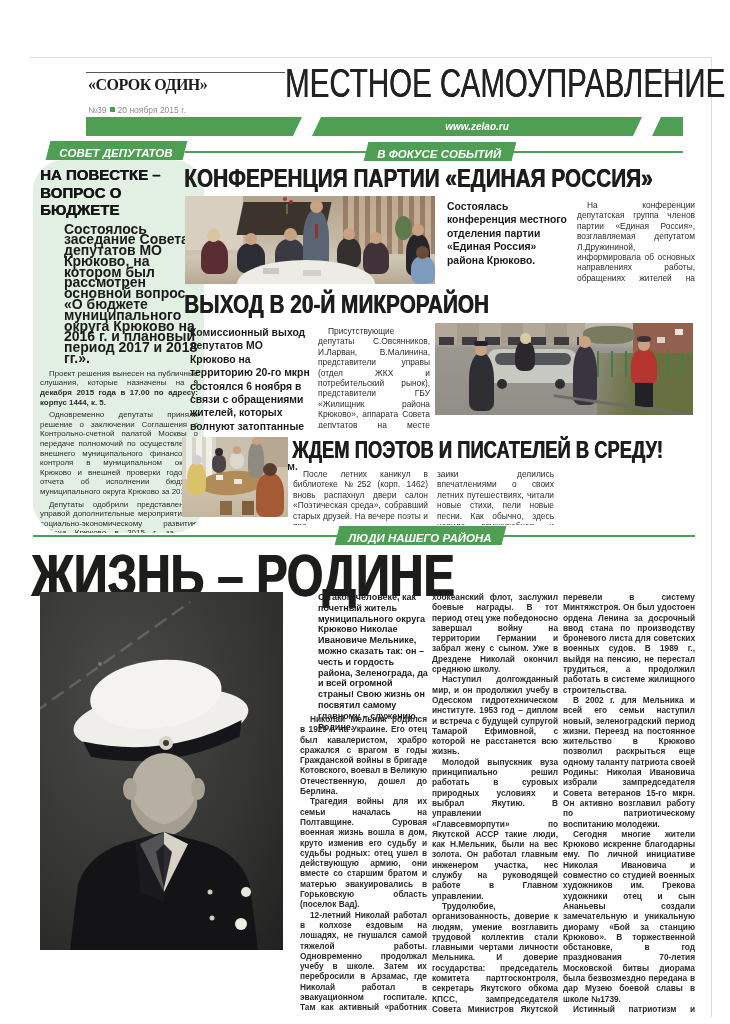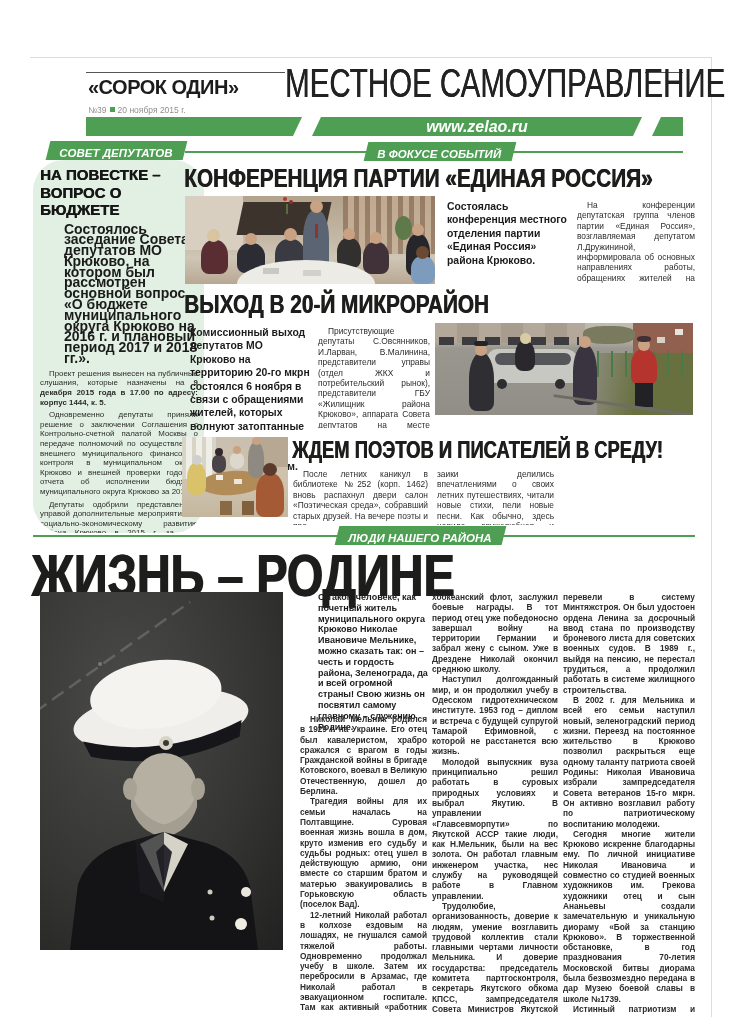--- a/index.html
+++ b/index.html
@@ -1,27 +1,27 @@
 <!DOCTYPE html>
 <html><head>
 <meta charset="utf-8">
 <style>
   html,body{margin:0;padding:0;background:#fff;}
   #page{position:relative;width:730px;height:1024px;background:#fff;overflow:hidden;
         font-family:"Liberation Sans",sans-serif;color:#2c2c2c;}
   .abs{position:absolute;}
   
   .page-num{font-family:"DejaVu Serif",serif;font-size:56px;line-height:54px;color:#4e9e53;font-weight:400;}
-  .masthead{font-family:Liberation Sans, sans-serif;font-weight:700;font-size:20px;letter-spacing:-.5px;color:#1c1c1c;}
+  .masthead{font-family:Liberation Serif, serif;font-weight:700;font-size:16px;letter-spacing:-.5px;color:#1c1c1c;}
   .issue{font-size:8.5px;color:#8f8f8f;margin-top:8px;}
   .gsq{display:inline-block;width:5px;height:5px;background:#4e9e53;margin:0 3px 1px 3px;}
   .section-title{font-size:41px;line-height:46px;font-weight:400;color:#222;text-align:center;
         transform:scaleX(.72);background:#fff;text-shadow:.4px 0 currentColor;white-space:nowrap;}
   .bar{background:#4e9e53;height:19px;}
-  .site{color:#fff;font-weight:700;font-style:italic;font-size:16px;text-align:center;line-height:19px;}
+  .site{color:#fff;font-weight:700;font-style:italic;font-size:10px;text-align:center;line-height:19px;}
   .hairline{background:#4e9e53;height:2px;}
   .thinrule{background:#555;height:1px;}
   .edge{background:#dcdcdc;}
   
   .badge{background:#4e9e53;transform:skewX(-14deg);padding:2px 12px;height:15px;}
   .badge span{display:inline-block;transform:skewX(14deg);color:#fff;font-weight:700;font-style:italic;
         font-size:11.5px;line-height:15px;white-space:nowrap;}
   
   .hl{font-weight:700;color:#1d1d1b;white-space:nowrap;transform:scaleX(.8);transform-origin:0 50%;
         text-shadow:.7px 0 currentColor;letter-spacing:0;}

